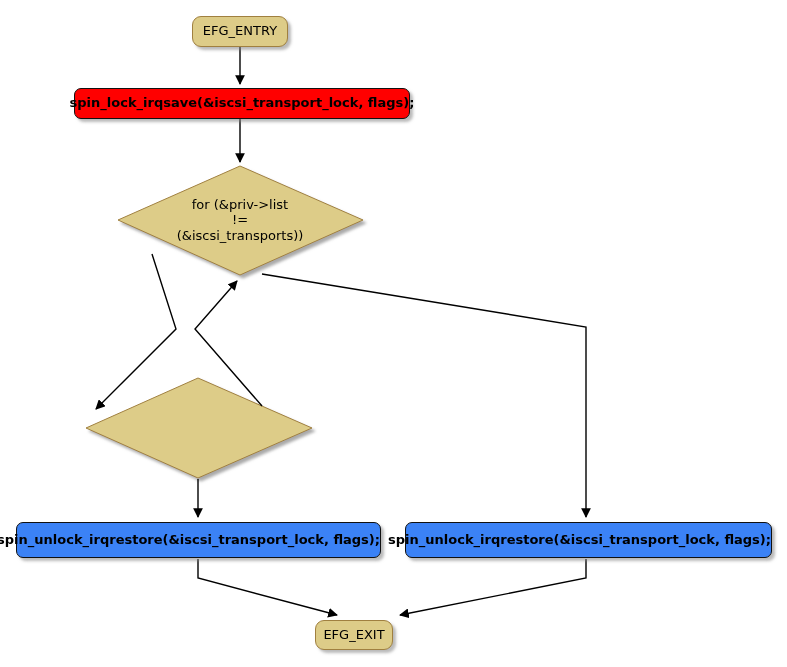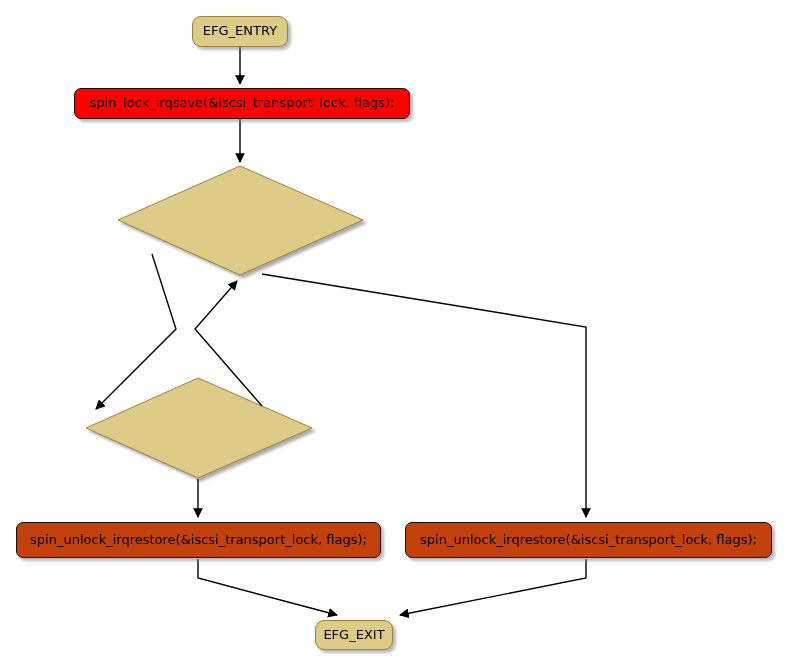--- a/index.html
+++ b/index.html
@@ -43,26 +43,28 @@
     border-radius: 9px;
     font-size: 13px;
     box-shadow: 3px 3px 3px rgba(130,130,130,0.55);
   }
   
   .process {
     border: 1px solid #111111;
     border-radius: 7px;
     font-size: 13px;
     box-shadow: 3px 3px 3px rgba(130,130,130,0.55);
+    font-weight: bold;
   }
   .process.red {
     background: #FF0000;
   }
   .process.green {
-    background: #c2410c;
+    background: #3b82f6;
+    justify-content: flex-end;
   }
   
   .diamond-label {
     position: absolute;
     display: flex;
     align-items: center;
     justify-content: center;
     text-align: center;
     font-size: 13px;
     color: #000000;
@@ -120,20 +122,25 @@
   </svg>
 
   <div class="node terminal" style="left:192px; top:16px; width:96px; height:31px;">
     <span>EFG_ENTRY</span>
   </div>
 
   <div class="node process red" style="left:74px; top:88px; width:336px; height:31px;">
     <span>spin_lock_irqsave(&amp;iscsi_transport_lock, flags);</span>
   </div>
 
+  <div class="diamond-label" style="left:128px; top:190px; width:224px; height:60px;">
+    <span>for (&amp;priv-&gt;list
+!=
+(&amp;iscsi_transports))</span>
+  </div>
 
 
   <div class="node process green" style="left:16px; top:522px; width:365px; height:36px;">
     <span>spin_unlock_irqrestore(&amp;iscsi_transport_lock, flags);</span>
   </div>
 
   <div class="node process green" style="left:405px; top:522px; width:367px; height:36px;">
     <span>spin_unlock_irqrestore(&amp;iscsi_transport_lock, flags);</span>
   </div>
 

